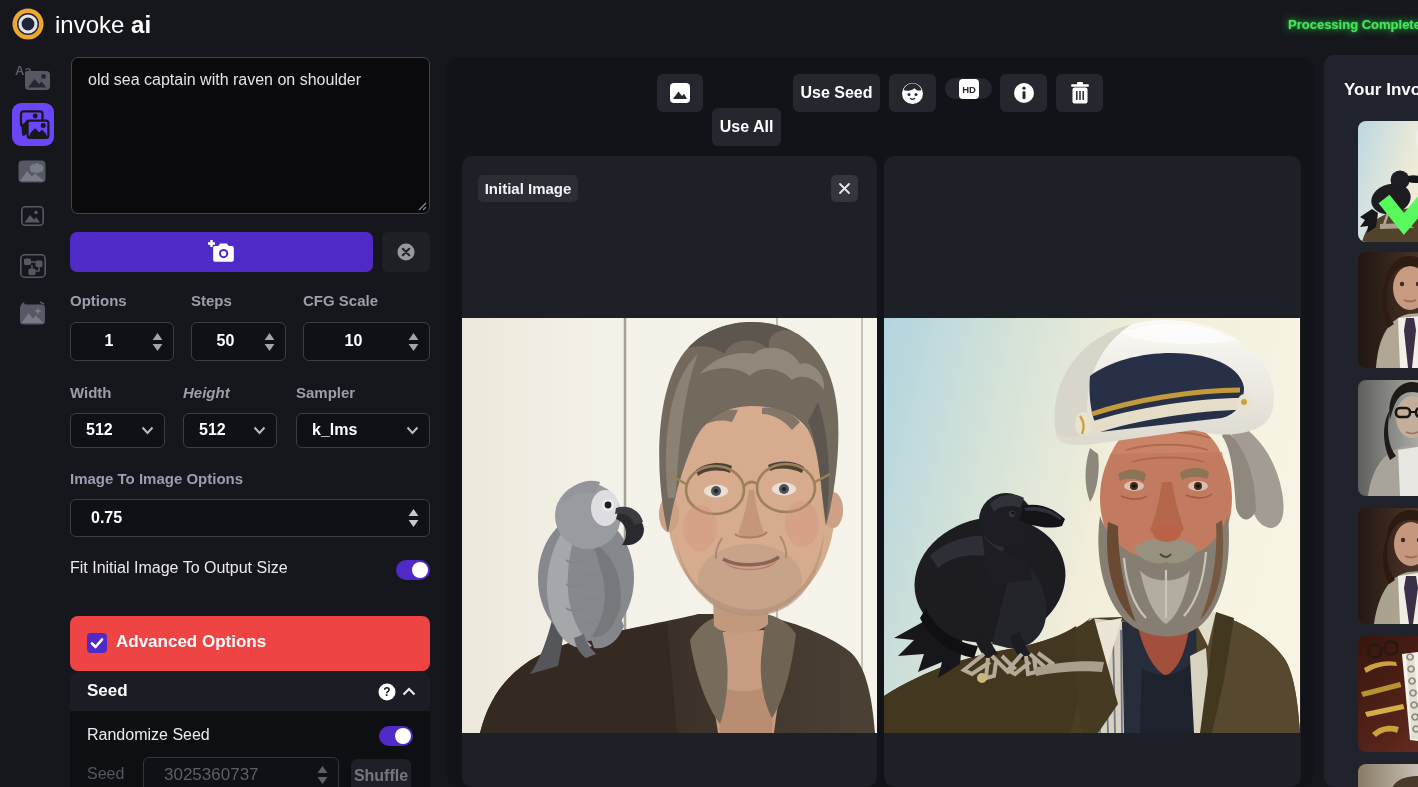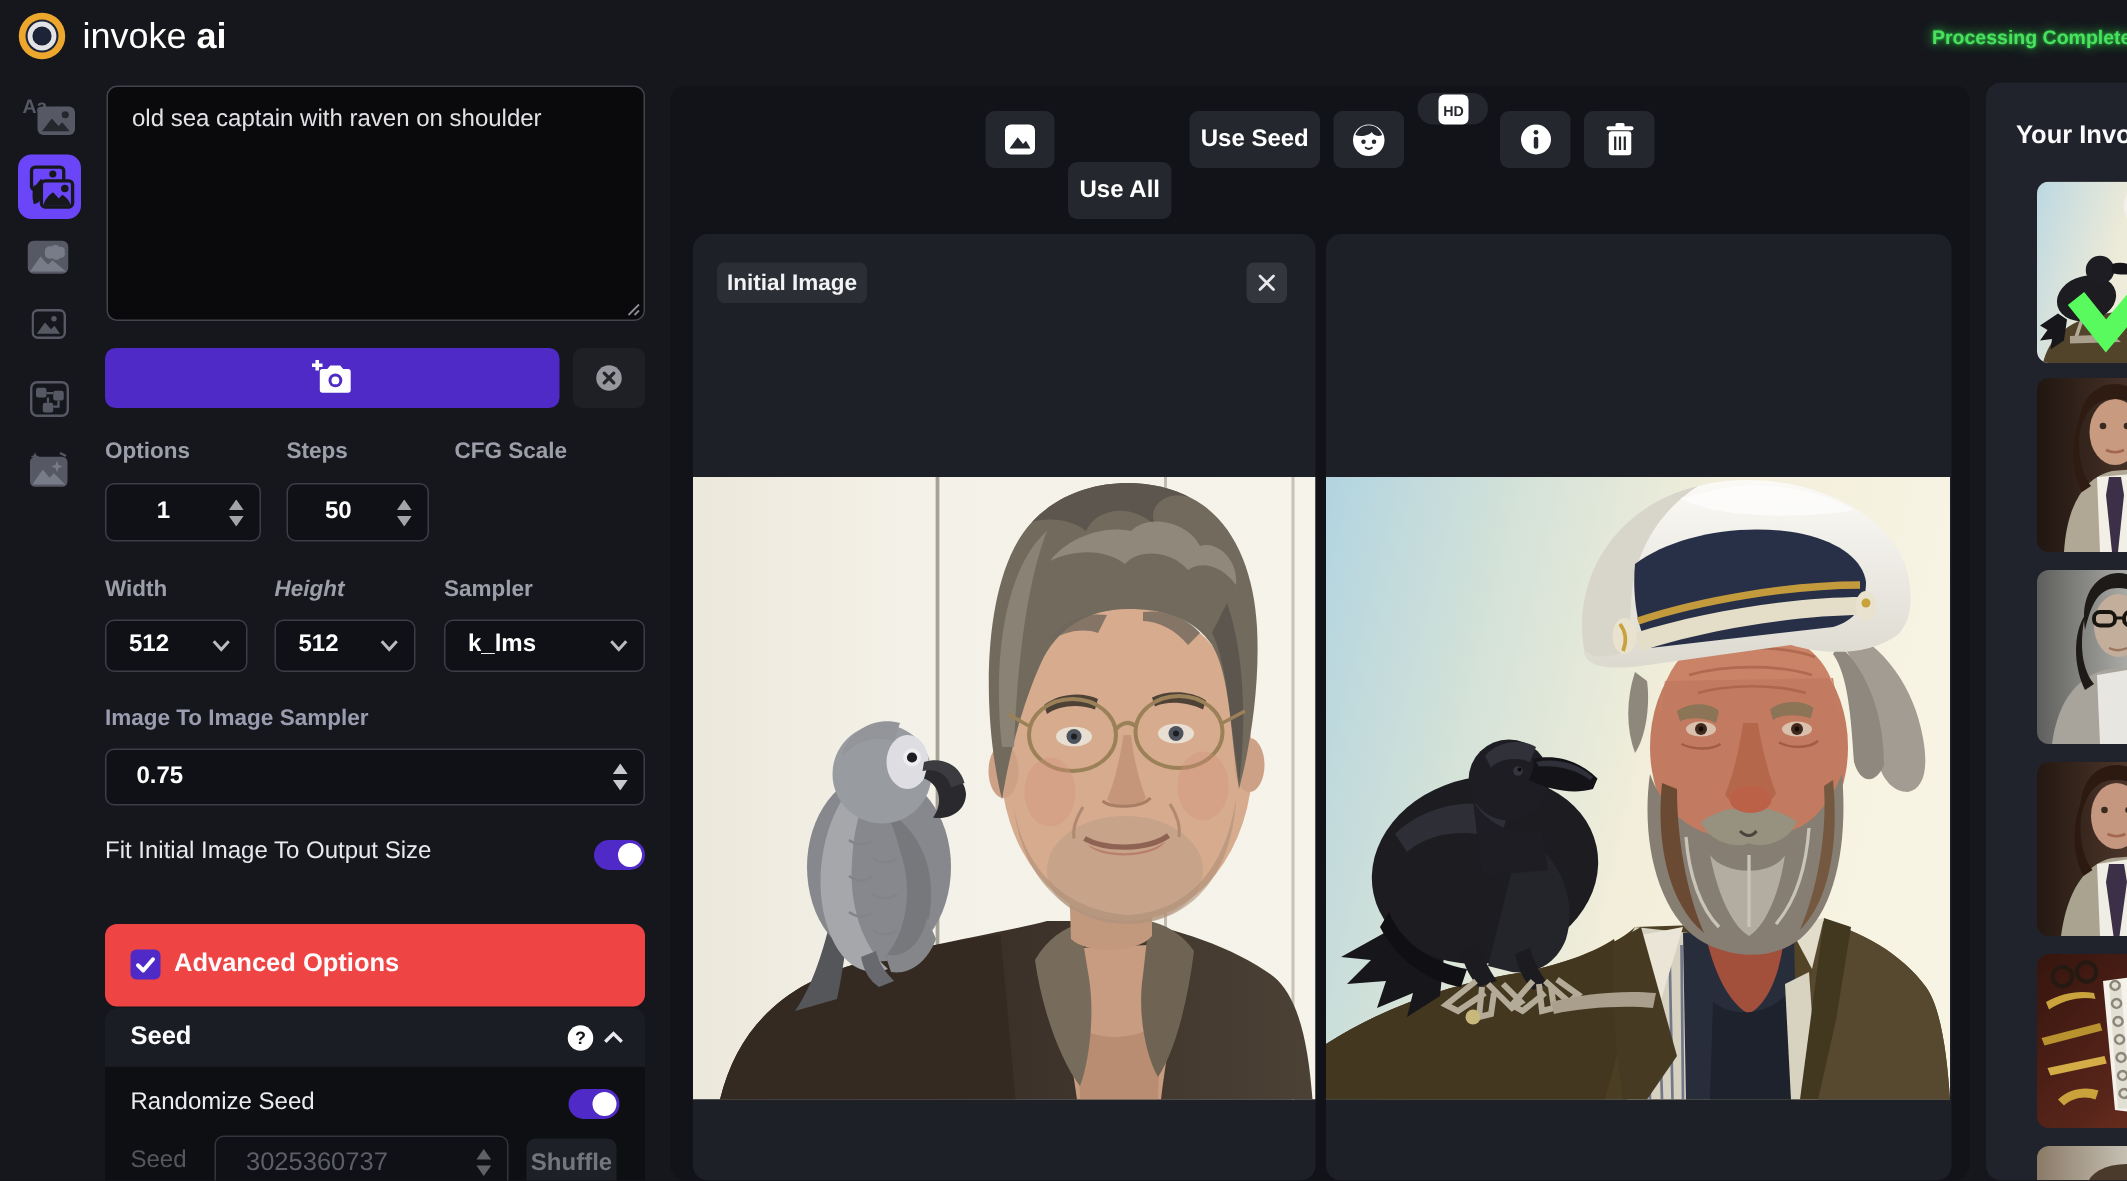--- a/index.html
+++ b/index.html
@@ -119,20 +119,31 @@
       <span class="abs" style="left:0; right:26px; top:9px; text-align:center;">50</span>
       <span class="stepper">
         <svg width="11" height="8" viewBox="0 0 11 8">
           <path d="M5.5 0 L10.4 7 H0.6 Z" fill="#a2a4aa"></path>
         </svg>
         <svg width="11" height="8" viewBox="0 0 11 8" style="margin-top:2px;">
           <path d="M5.5 8 L10.4 1 H0.6 Z" fill="#a2a4aa"></path>
         </svg>
       </span>
     </div>
+  <div class="abs ninput" style="left:303px; top:322px; width:127px; height:39px;">
+      <span class="abs" style="left:0; right:26px; top:9px; text-align:center;">10</span>
+      <span class="stepper">
+        <svg width="11" height="8" viewBox="0 0 11 8">
+          <path d="M5.5 0 L10.4 7 H0.6 Z" fill="#a2a4aa"></path>
+        </svg>
+        <svg width="11" height="8" viewBox="0 0 11 8" style="margin-top:2px;">
+          <path d="M5.5 8 L10.4 1 H0.6 Z" fill="#a2a4aa"></path>
+        </svg>
+      </span>
+    </div>
 
   <div class="abs lbl" style="left:70px; top:384px;">Width</div>
   <div class="abs lbl" style="left:183px; top:384px;font-style:italic;">Height</div>
   <div class="abs lbl" style="left:296px; top:384px;">Sampler</div>
   <div class="abs ninput" style="left:70px; top:413px; width:95px; height:35px;">
       <span class="abs" style="left:15px; top:7px;">512</span>
       <svg class="abs" style="right:10px; top:12px;" width="13" height="9" viewBox="0 0 13 9">
         <path d="M1.5 1.5 L6.5 7 L11.5 1.5" fill="none" stroke="#b9bbc1" stroke-width="2"></path>
       </svg>
     </div>
@@ -142,21 +153,21 @@
         <path d="M1.5 1.5 L6.5 7 L11.5 1.5" fill="none" stroke="#b9bbc1" stroke-width="2"></path>
       </svg>
     </div>
   <div class="abs ninput" style="left:296px; top:413px; width:134px; height:35px;">
       <span class="abs" style="left:15px; top:7px;">k_lms</span>
       <svg class="abs" style="right:10px; top:12px;" width="13" height="9" viewBox="0 0 13 9">
         <path d="M1.5 1.5 L6.5 7 L11.5 1.5" fill="none" stroke="#b9bbc1" stroke-width="2"></path>
       </svg>
     </div>
 
-  <div class="abs lbl" style="left:70px; top:470px; color:#9b9cb0;">Image To Image Sampler</div>
+  <div class="abs lbl" style="left:70px; top:470px; color:#9b9cb0;">Image To Image Options</div>
   <div class="abs ninput" style="left:70px; top:499px; width:360px; height:38px;">
       <span class="abs" style="left:20px; top:9px;">0.75</span>
       <span class="stepper">
         <svg width="11" height="8" viewBox="0 0 11 8">
           <path d="M5.5 0 L10.4 7 H0.6 Z" fill="#c7c9cf"></path>
         </svg>
         <svg width="11" height="8" viewBox="0 0 11 8" style="margin-top:2px;">
           <path d="M5.5 8 L10.4 1 H0.6 Z" fill="#c7c9cf"></path>
         </svg>
       </span>
@@ -216,21 +227,21 @@
   <div class="abs btn" style="left:793px; top:74px; width:87px; height:38px;">Use Seed</div>
   <div class="abs btn" style="left:889px; top:74px; width:47px; height:38px;">
     <svg width="23" height="23" viewBox="0 0 23 23">
       <circle cx="11.5" cy="11.5" r="10.5" fill="#fff"></circle>
       <path d="M2.5 8 C4 3.5 8 1.5 11.5 1.5 C15 1.5 19 3.5 20.5 8 C17 9.5 14.5 8 13.5 6 C12.5 8 6.5 9.8 2.5 8 Z" fill="#25272e"></path>
       <circle cx="8" cy="12.5" r="1.5" fill="#25272e"></circle>
       <circle cx="15" cy="12.5" r="1.5" fill="#25272e"></circle>
       <path d="M9.5 16.5 Q11.5 18 13.5 16.5" stroke="#25272e" stroke-width="1.4" fill="none" stroke-linecap="round"></path>
     </svg>
   </div>
-  <div class="abs btn" style="left:945px; top:62px; width:47px; height:21px;border-radius:11px;">
+  <div class="abs btn" style="left:945px; top:78px; width:47px; height:21px;border-radius:11px;">
     <svg width="22" height="22" viewBox="0 0 22 22">
         <rect x="1" y="1" width="20" height="20" rx="4" fill="#fff"></rect>
         <text x="11" y="15" font-size="9.5" font-weight="bold" fill="#25272e" text-anchor="middle" font-family="Liberation Sans">HD</text>
       </svg>
   </div>
   <div class="abs btn" style="left:1000px; top:74px; width:47px; height:38px;">
     <svg width="22" height="22" viewBox="0 0 22 22">
         <circle cx="11" cy="11" r="10" fill="#fff"></circle>
         <circle cx="11" cy="6.2" r="1.6" fill="#25272e"></circle>
         <rect x="9.5" y="9.2" width="3" height="8" rx="1.4" fill="#25272e"></rect>

